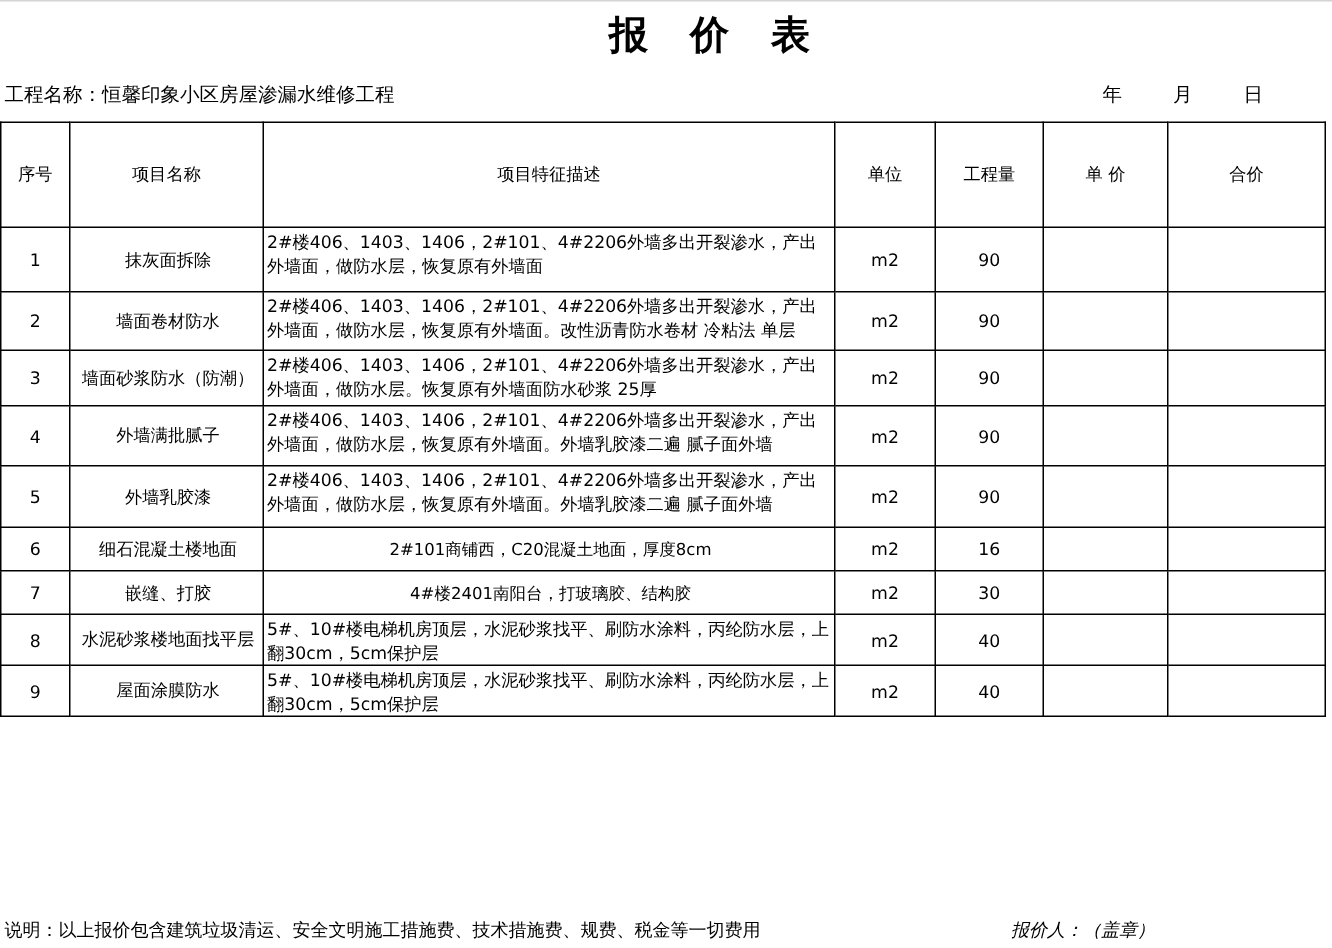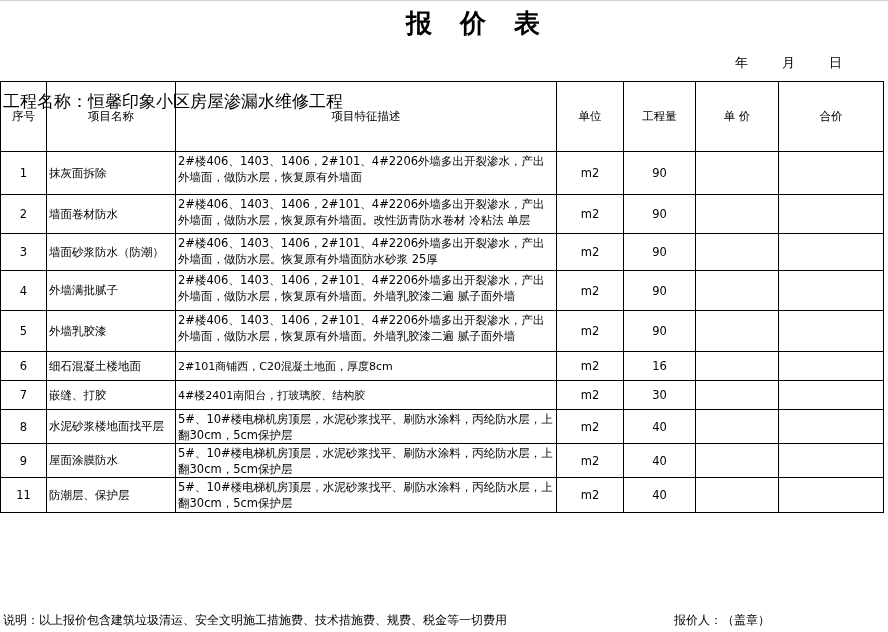--- a/index.html
+++ b/index.html
@@ -2,31 +2,31 @@
 <html><head>
 <meta charset="utf-8">
 <style>
   html, body { margin: 0; padding: 0; background: #ffffff; }
   body { width: 888px; height: 632px; position: relative; overflow: hidden;
          font-family: "DejaVu Sans", "Liberation Sans", sans-serif; color: #000; }
   .topline { position: absolute; left: 0; top: 0; width: 888px; height: 1px; background: #d4d4d4; }
   .title { position: absolute; left: 0; top: 6px; width: 888px; text-align: center;
            font-family: "DejaVu Serif", "Liberation Serif", serif; font-size: 26px; font-weight: bold;
            letter-spacing: 28px; padding-left: 43px; }
-  .project { position: absolute; left: 3px; top: 54px; font-size: 17px; margin-top: 36px; }
+  .project { position: absolute; left: 3px; top: 54px; font-size: 13px; }
   .date { position: absolute; top: 54px; font-size: 13px; }
   table.quote { position: absolute; left: 0; top: 81px; border-collapse: collapse; table-layout: fixed; }
   table.quote td { border: 1px solid #000; padding: 0; font-size: 11.5px; vertical-align: middle; }
   .c { text-align: center; }
-  .l { text-align: left; padding-left: 2px !important; }
+  .l { text-align: center; padding-left: 2px !important; }
   .desc { font-size: 11px; line-height: 16px; padding-left: 2px !important; padding-top: 1px !important; vertical-align: top !important; margin-left: 24px; }
   .small { font-size: 10.5px; }
   .hdr td { height: 69px; font-size: 12px; }
   .footer-note { position: absolute; left: 3px; top: 612px; font-size: 12px; }
-  .footer-sign { position: absolute; left: 674px; top: 612px; font-size: 12px; }
+  .footer-sign { position: absolute; left: 674px; top: 612px; font-size: 12px; font-style: italic; }
 </style>
 </head>
 <body>
 
 <div class="topline"></div>
 <div class="title">报价表</div>
 <div class="project">工程名称：恒馨印象小区房屋渗漏水维修工程</div>
 <div class="date" style="left:735px;">年</div>
 <div class="date" style="left:782px;">月</div>
 <div class="date" style="left:829px;">日</div>
@@ -125,26 +125,17 @@
   </tr>
   <tr style="height:33px">
     <td class="c small">9</td>
     <td class="l">屋面涂膜防水</td>
     <td class="desc">5#、10#楼电梯机房顶层，水泥砂浆找平、刷防水涂料，丙纶防水层，上翻30cm，5cm保护层</td>
     <td class="c small">m2</td>
     <td class="c small">40</td>
     <td class="c"></td>
     <td class="c"></td>
   </tr>
-  <tr style="height:35px">
-    <td class="c small">11</td>
-    <td class="l">防潮层、保护层</td>
-    <td class="desc">5#、10#楼电梯机房顶层，水泥砂浆找平、刷防水涂料，丙纶防水层，上翻30cm，5cm保护层</td>
-    <td class="c small">m2</td>
-    <td class="c small">40</td>
-    <td class="c"></td>
-    <td class="c"></td>
-  </tr>
 </tbody>
   </table>
 
 <div class="footer-note">说明：以上报价包含建筑垃圾清运、安全文明施工措施费、技术措施费、规费、税金等一切费用</div>
 <div class="footer-sign">报价人：（盖章）</div>
 
 </body></html>

